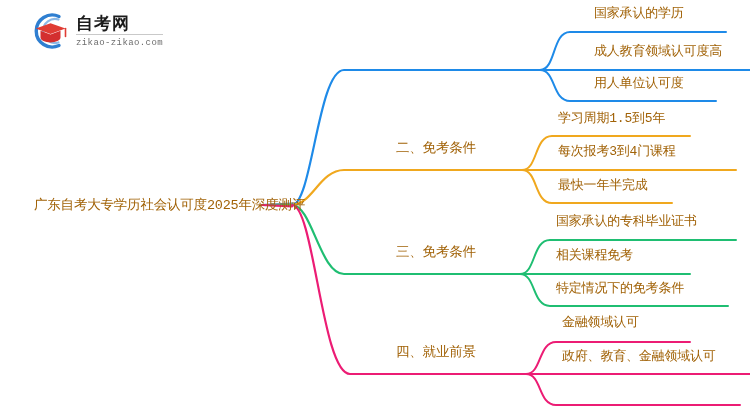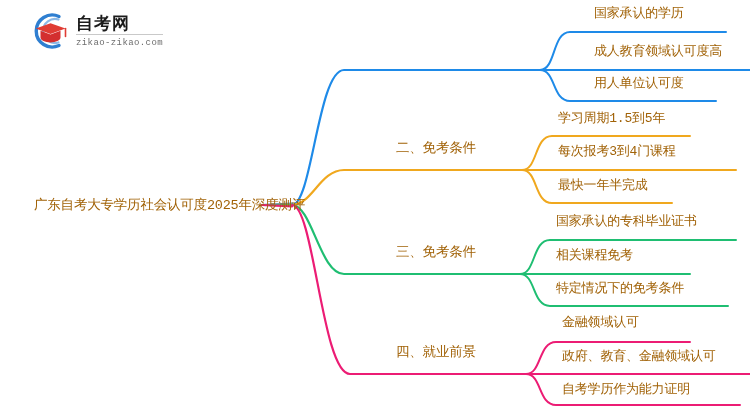--- a/index.html
+++ b/index.html
@@ -168,15 +168,14 @@
   <div class="node-label leaf-label" style="left:558px; top:176px;">最快一年半完成</div>
 
   <div class="node-label branch-label" style="left:396px; top:243px;">三、免考条件</div>
   <div class="node-label leaf-label" style="left:556px; top:212px;">国家承认的专科毕业证书</div>
   <div class="node-label leaf-label" style="left:556px; top:246px;">相关课程免考</div>
   <div class="node-label leaf-label" style="left:556px; top:279px;">特定情况下的免考条件</div>
 
   <div class="node-label branch-label" style="left:396px; top:343px;text-align:center;">四、就业前景</div>
   <div class="node-label leaf-label" style="left:562px; top:313px;">金融领域认可</div>
   <div class="node-label leaf-label" style="left:562px; top:347px;">政府、教育、金融领域认可</div>
-  <div class="node-label leaf-label" style="left:562px; top:380px;">自考学历作为能力证明</div>
 
 </div>
 
 </body></html>

